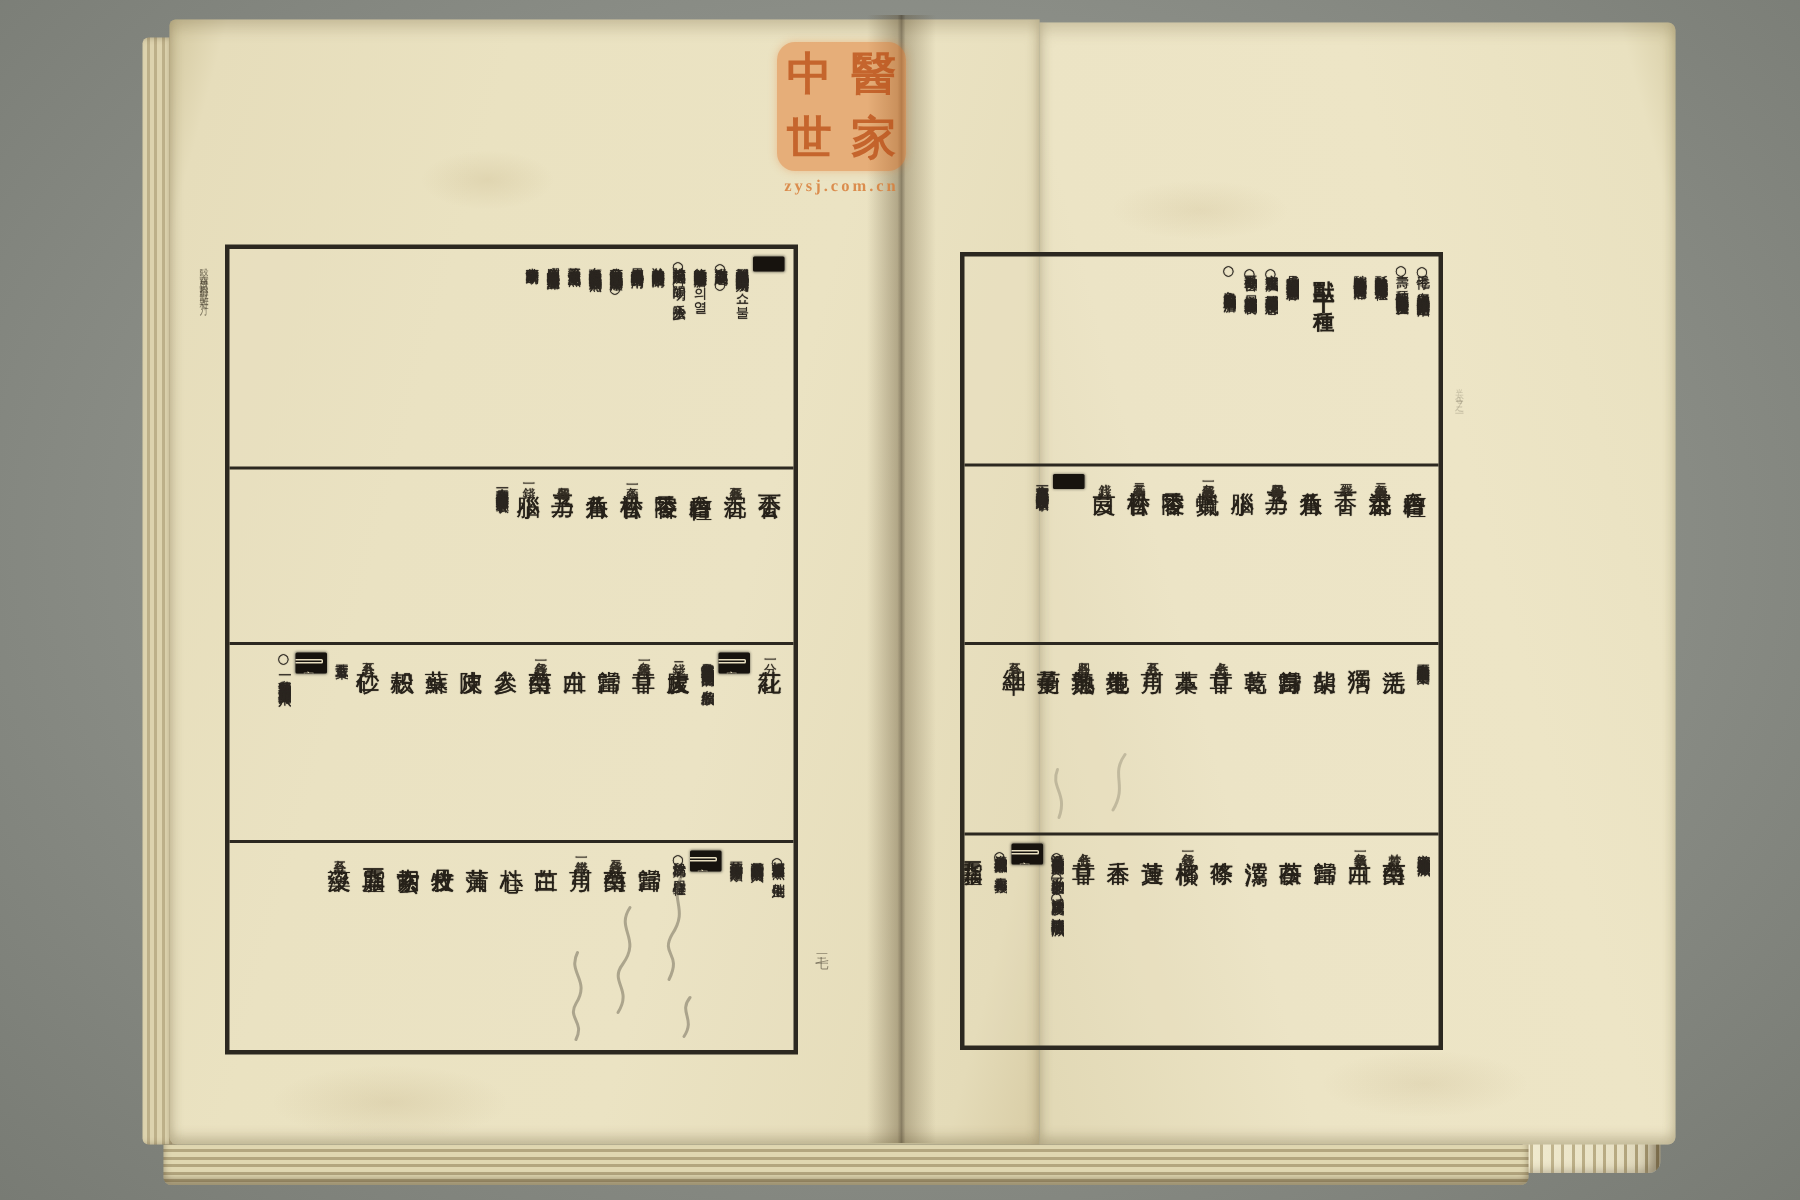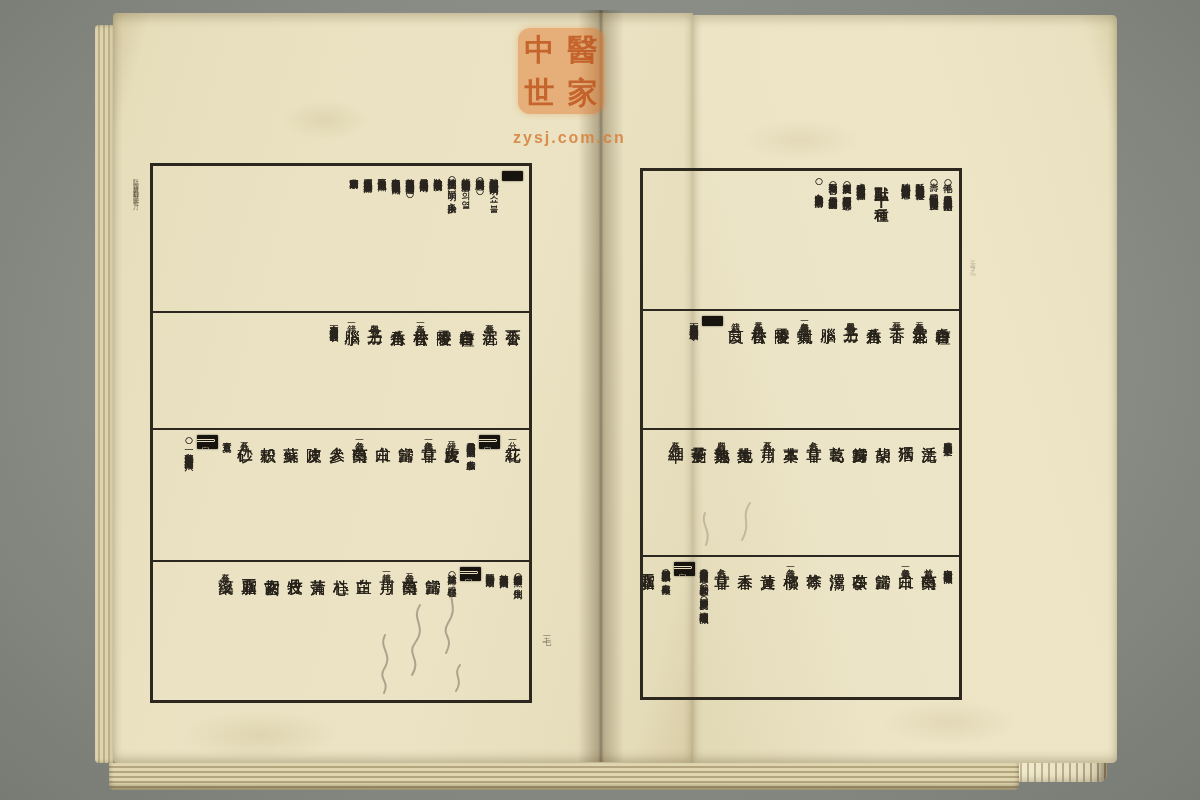--- a/index.html
+++ b/index.html
@@ -52,21 +52,21 @@
   .faint{color:rgba(45,38,26,.18);}
   .gutter-mark{position:absolute;writing-mode:vertical-rl;text-orientation:upright;font-size:9px;
     color:rgba(45,38,26,.5);letter-spacing:2px;}
 
   
   .watermark{position:absolute;left:513px;top:28px;width:96px;text-align:center;pointer-events:none;}
   .seal{width:86px;height:86px;margin:0 auto;border-radius:12px;background:rgba(226,122,48,.5);
     box-shadow:0 0 6px rgba(226,122,48,.35);display:grid;grid-template-columns:1fr 1fr;align-items:center;
     font-size:30px;line-height:40px;color:rgba(186,76,20,.75);font-weight:bold;}
   .seal span{display:block;}
-  .seal-url{margin-top:15px;font-family:Liberation Sans, sans-serif;font-size:16px;font-weight:bold;
+  .seal-url{margin-top:4px;font-family:Liberation Serif, serif;font-size:11px;font-weight:bold;
     letter-spacing:2px;color:rgba(216,126,58,.85);}
 
   .scribble{position:absolute;pointer-events:none;}
 </style>
 </head>
 <body>
 <div class="stage">
 
   <div class="book">
     <div class="stack-left"></div>

